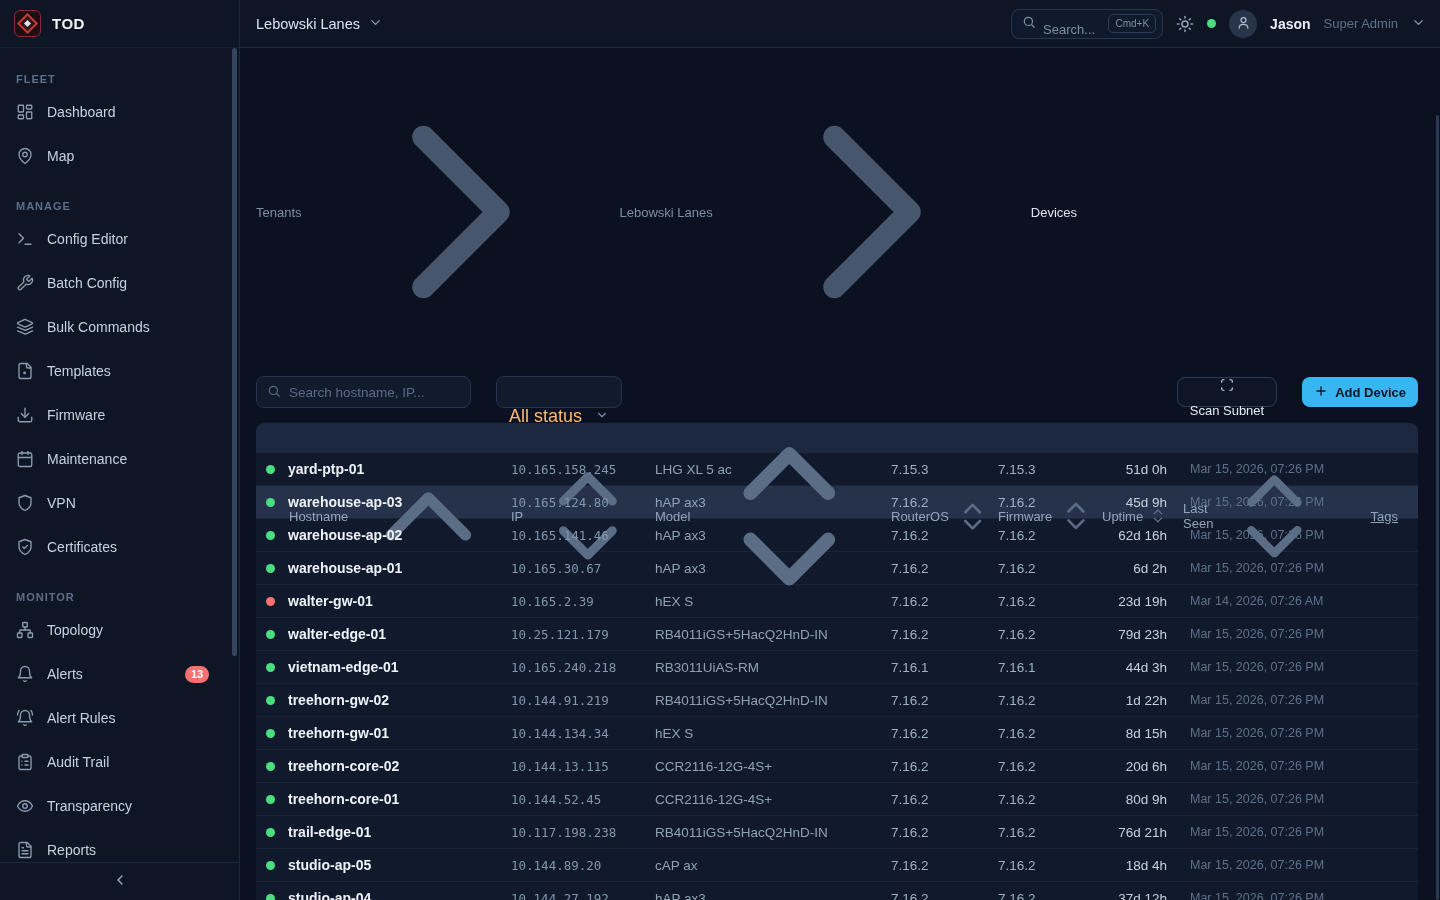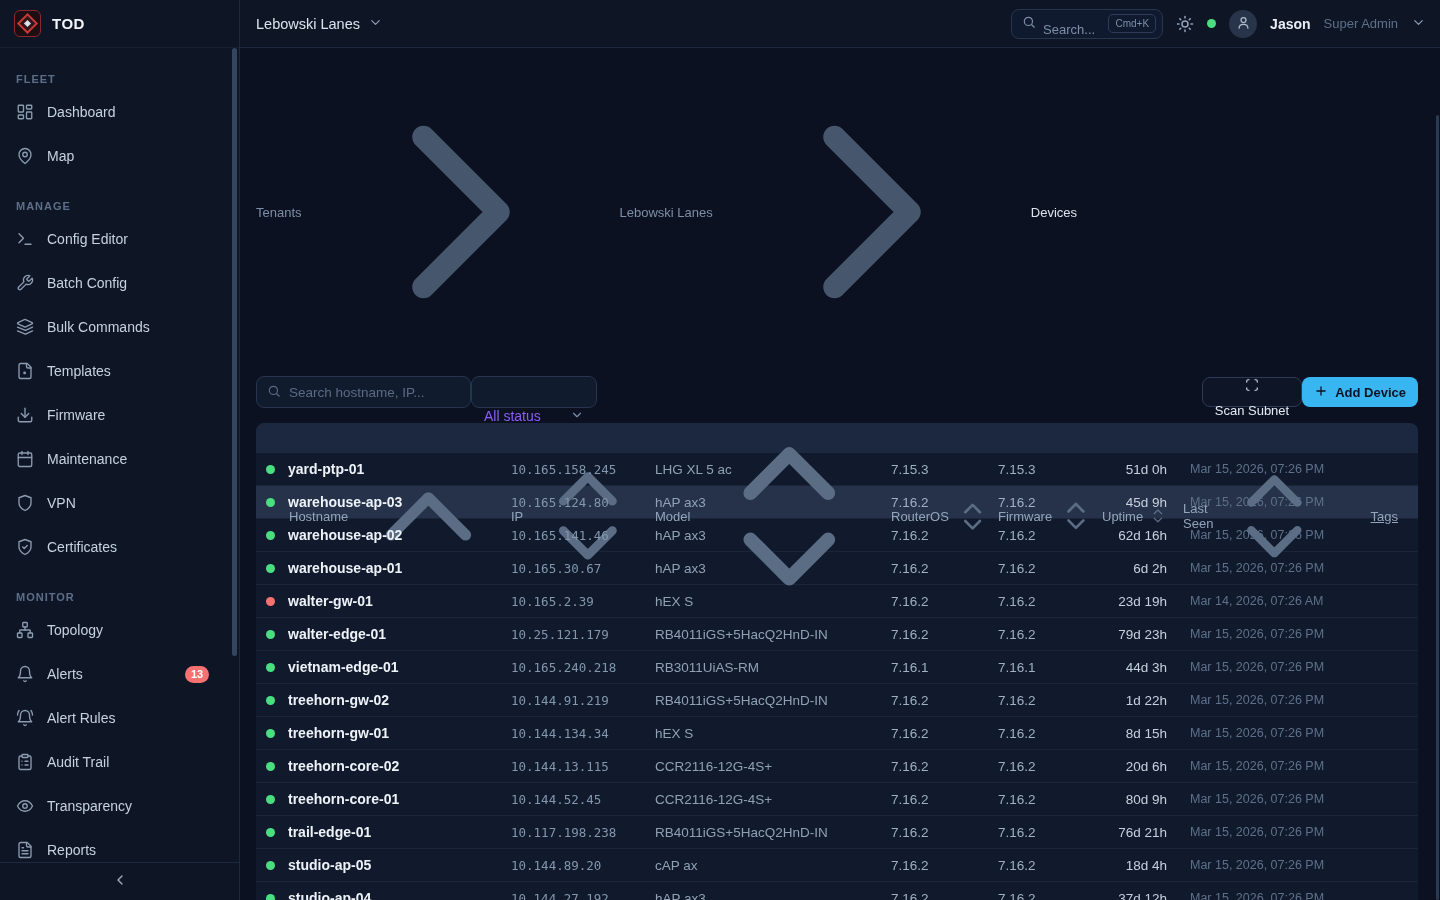--- a/index.html
+++ b/index.html
@@ -52,28 +52,28 @@
   .avatar svg { width:15px; height:15px; color:#aebccd; }
   .user-name { font-size:14px; font-weight:600; color:#e8eef5; }
   .user-role { font-size:13px; color:#5d7089; }
 
   
   .content { padding:0 22px 8px 16px; flex:1; min-height:0; }
   .breadcrumb { margin-top:14px; display:flex; align-items:center; gap:9px; font-size:13px; color:#7d8ea6; }
   .breadcrumb .crumb-current { color:#dbe4ee; }
   .breadcrumb svg { width:11px; height:11px; color:#46566d; }
 
-  .toolbar { margin-top:14px; display:flex; align-items:center; gap:0; }
+  .toolbar { margin-top:14px; display:flex; align-items:center; gap:25px; }
   .search-input { width:215px; height:32px; background:#111b2e; border:1px solid #26344d; border-radius:8px;
                   display:flex; align-items:center; gap:8px; padding:0 10px; cursor:text; }
   .search-input svg { width:14px; height:14px; color:#5b6b84; flex:none; }
   .search-input span { font-size:13.5px; color:#5b6b84; }
   .select { width:126px; height:32px; background:#111b2e; border:1px solid #26344d; border-radius:8px;
             display:flex; align-items:center; justify-content:space-between; padding:0 12px; cursor:pointer; }
-  .select span { font-size:14px; color:#8b5cf6;margin-top:48px; }
+  .select span { font-size:18px; color:#fdba74;margin-top:48px; }
   .select svg { width:14px; height:14px; color:#7d8ea6; }
   .toolbar-spacer { flex:1; }
   .btn-ghost { height:30px; padding:0 12px; display:flex; align-items:center; gap:8px; background:rgba(16,26,44,.5);
                border:1px solid #2c3b55; border-radius:8px; color:#e4ebf3; font-size:13px; font-weight:500;
                font-family:inherit; cursor:pointer;flex-direction:column; }
   .btn-ghost svg { width:14px; height:14px; color:#cfd9e6; }
   .btn-primary { height:30px; padding:0 12px; display:flex; align-items:center; gap:7px; background:#38b6f2;
                  border:none; border-radius:8px; color:#0b1322; font-size:13px; font-weight:600;
                  font-family:inherit; cursor:pointer; }
   .btn-primary svg { width:14px; height:14px; color:#0b1322; }

